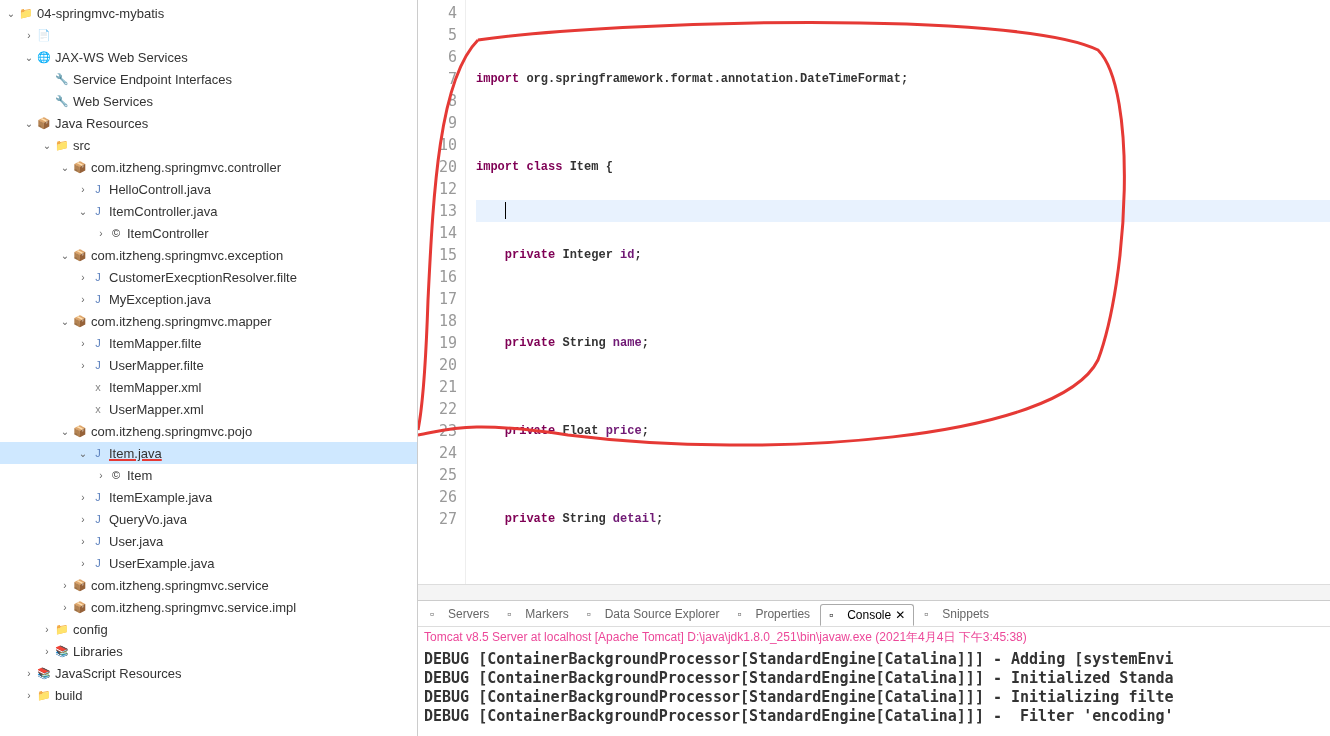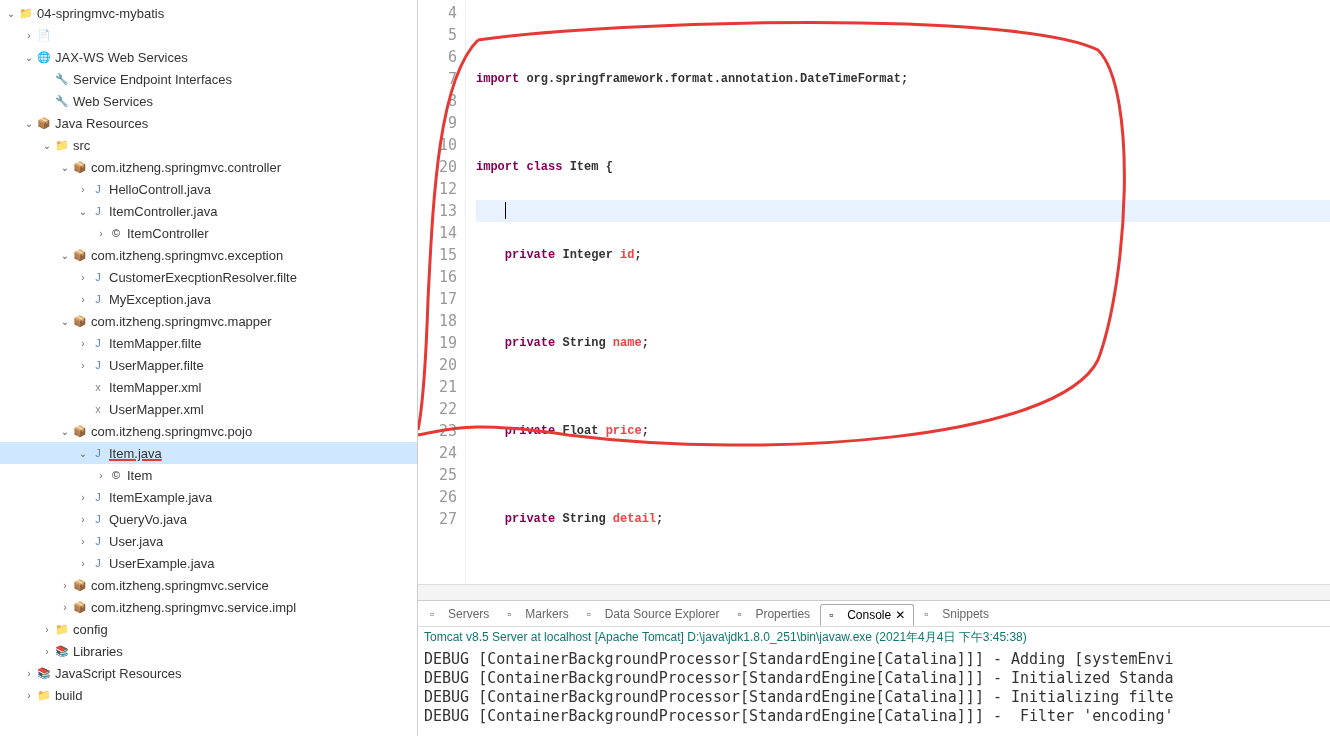--- a/index.html
+++ b/index.html
@@ -16,31 +16,31 @@
 .ic-lib{color:#c77c00}
 .selected{background:#cfe8ff}
 .underlined{text-decoration:underline;text-decoration-color:#e53935;text-decoration-thickness:2px}
 .main{flex:1;display:flex;flex-direction:column;height:100%}
 .editor{flex:1;display:flex;overflow:hidden;background:#fff;position:relative}
 .gutter{width:48px;background:#fff;border-right:1px solid #eee;font-family:Consolas,monospace;font-size:15px;color:#999;text-align:right;padding-right:8px;line-height:22px;padding-top:2px}
 .gutter .ln{height:22px;position:relative}
 .code{flex:1;font-family:Consolas,"Courier New",monospace;font-size:12px;line-height:22px;padding-top:2px;padding-left:10px;white-space:pre;overflow:hidden;font-weight:600}
 .code .row{height:22px}
 .kw{color:#7f0055;font-weight:bold}
-.nm{color:#ef4444}
+.nm{color:#701a75}
 .highlight{background:#e8f2fe}
 .cursor{border-left:1px solid #000;display:inline-block;height:17px;vertical-align:middle}
 .annotation-overlay{position:absolute;top:0;left:0;pointer-events:none}
 .bottom{height:136px;border-top:1px solid #ccc;display:flex;flex-direction:column;background:#fff}
 .tabs{height:26px;display:flex;align-items:center;padding-left:4px;gap:2px;border-bottom:1px solid #ddd;color:#666}
 .tab{padding:3px 8px;display:flex;align-items:center;gap:4px;font-size:12px;cursor:pointer}
 .tab.active{background:#fff;border:1px solid #aaa;border-bottom:1px solid #fff;border-radius:3px 3px 0 0;color:#000;position:relative;top:1px}
 .tab-ic{width:14px;height:14px;display:inline-block}
-.console-header{font-size:12px;padding:2px 6px;color:#0f766e}
-.console{flex:1;font-family:Consolas,monospace;font-size:15px;font-weight:400;line-height:19px;padding:2px 6px;overflow:hidden;white-space:pre}
+.console-header{font-size:12px;padding:2px 6px;color:#ec4899}
+.console{flex:1;font-family:Consolas,monospace;font-size:15px;font-weight:700;line-height:19px;padding:2px 6px;overflow:hidden;white-space:pre}
 .hscroll{height:16px;background:#f4f4f4;border-top:1px solid #ddd}
 .pad-0{padding-left:4px}.pad-1{padding-left:22px}.pad-2{padding-left:40px}.pad-3{padding-left:58px}.pad-4{padding-left:76px}.pad-5{padding-left:94px}
 </style>
 </head>
 <body>
 
 <div class="sidebar" id="tree">
     <div class="tree-item pad-0">
       <span class="tw">⌄</span>
       <span class="ic ic-proj">📁</span>

